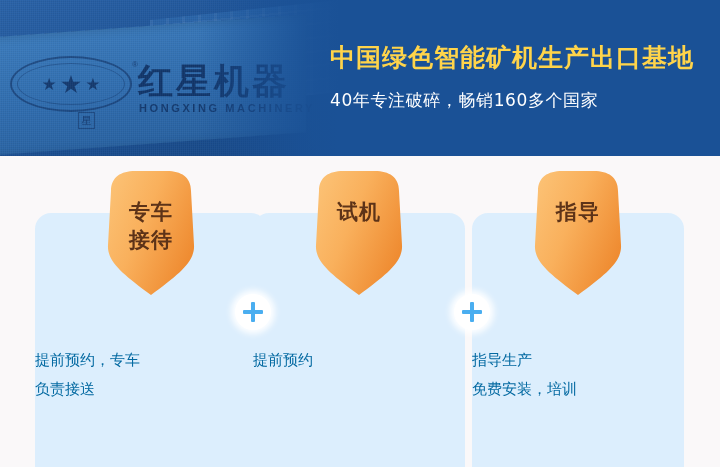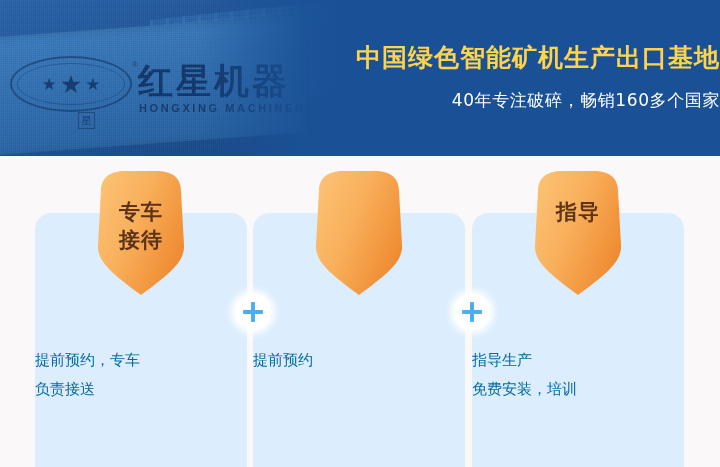--- a/index.html
+++ b/index.html
@@ -163,21 +163,21 @@
       repeating-linear-gradient(0deg, rgba(0,0,0,.05) 0 1px, rgba(0,0,0,0) 1px 2px),
       repeating-linear-gradient(90deg, rgba(255,255,255,.04) 0 1px, rgba(255,255,255,0) 1px 2px);
     opacity: .85;
   }
 
   .banner-text {
     position: absolute;
     left: 330px;
     top: 44px;
     width: 390px;
-    text-align: right;
+    text-align: left;
   }
   .banner-title {
     font-size: 25px;
     font-weight: bold;
     color: #ffd44a;
     letter-spacing: 1px;
     line-height: 1.1;
     font-family: "DejaVu Sans", "Liberation Sans", sans-serif;
     white-space: nowrap;
   }
@@ -200,21 +200,21 @@
     height: 311px;
   }
   .card {
     position: absolute;
     top: 57px;
     width: 212px;
     height: 254px;
     background: #dceefd;
     border-radius: 16px 16px 0 0;
   }
-  .card.c1 { left: 35px; }
+  .card.c1 { left: 35px; padding-left: 20px; }
   .card.c2 { left: 253px; }
   .card.c3 { left: 472px; }
 
   .shield {
     position: absolute;
     top: -44px;
     left: 50%;
     transform: translateX(-50%);
     width: 112px;
     height: 130px;
@@ -342,20 +342,21 @@
             <linearGradient id="g2" x1="0%" y1="0%" x2="100%" y2="60%">
               <stop offset="0%" stop-color="#fcc478"></stop>
               <stop offset="48%" stop-color="#f9b05c"></stop>
               <stop offset="100%" stop-color="#ef8c32"></stop>
             </linearGradient>
           </defs>
           <path d="M16 22 C16 8 26 2 40 2 L72 2 C86 2 96 8 96 22 L99 76
                    C100 92 86 104 56 126 C26 104 12 92 13 76 Z" fill="url(#g2)"></path>
         </svg>
         <div class="shield-label">
+          <span>试机</span>
         </div>
       </div>
       <div class="card-desc">
         <span>提前预约</span>
       </div>
     </div>
 
     <div class="card c3">
       <div class="shield">
         <svg class="shield-svg" width="112" height="130" viewBox="0 0 112 130">

